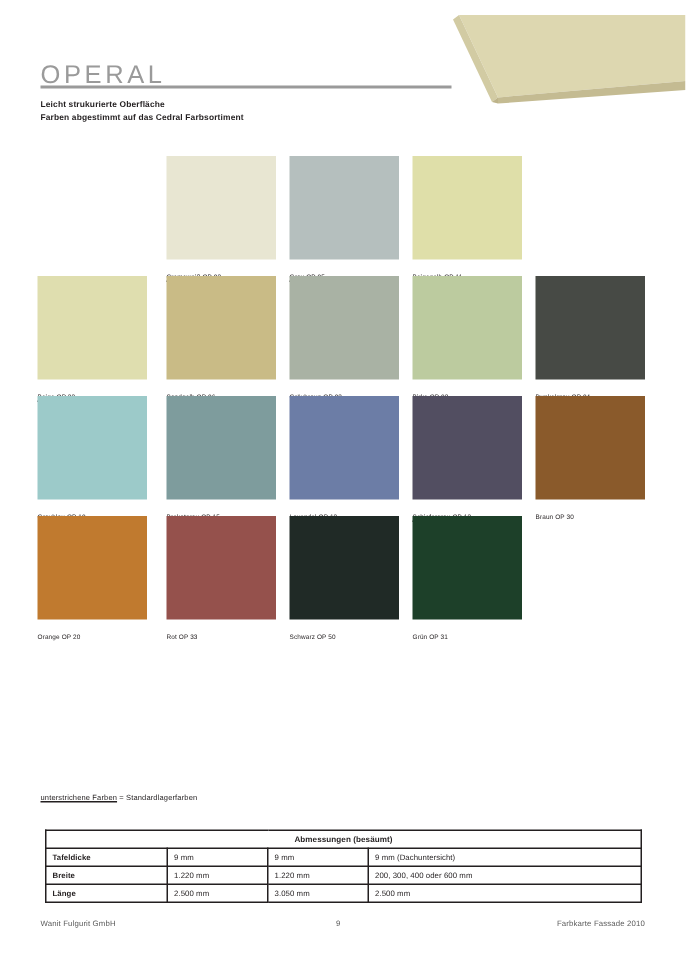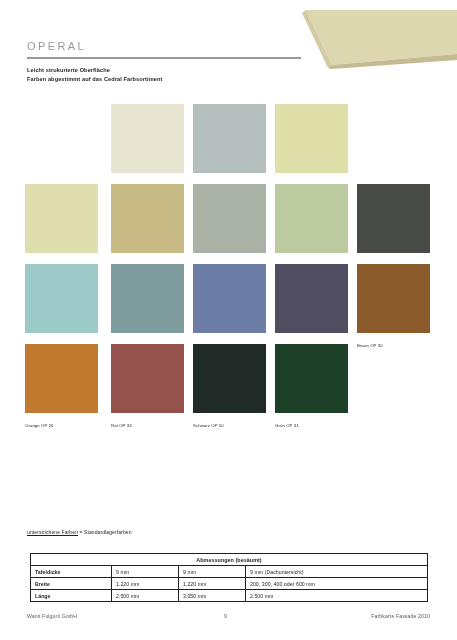--- a/index.html
+++ b/index.html
@@ -31,21 +31,21 @@
     left: 288px;
     top: 8px;
     width: 169px;
     height: 62px;
   }
 
   .section-title {
     position: absolute;
     left: 27px;
     top: 40px;
-    font-size: 11px;
+    font-size: 17px;
     letter-spacing: 2.4px;
     font-weight: 400;
     color: #9a9a9a;
   }
 
   .title-rule {
     position: absolute;
     left: 27px;
     top: 57px;
     width: 274px;

